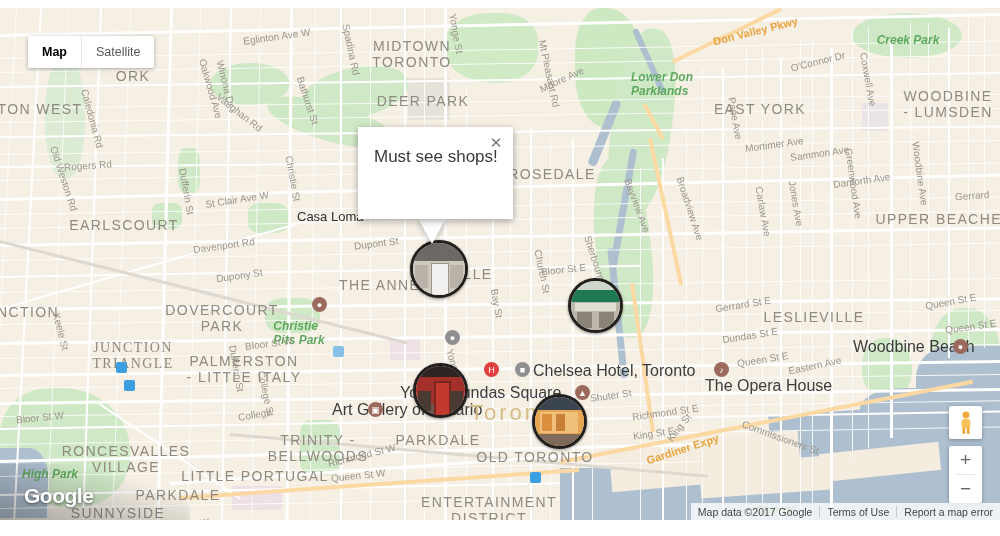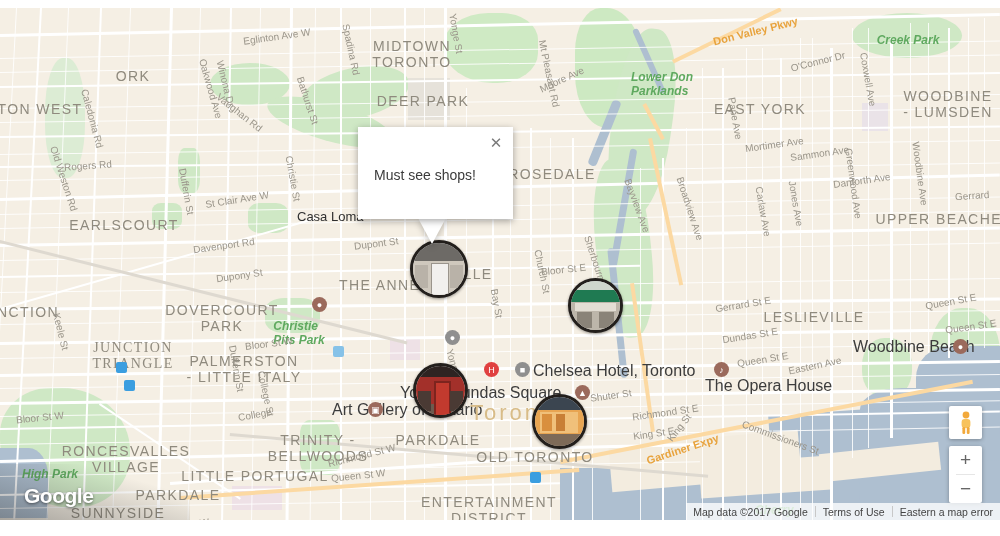--- a/index.html
+++ b/index.html
@@ -48,21 +48,21 @@
   #maptype{position:absolute;left:28px;top:28px;display:flex;background:#fff;
            box-shadow:0 1px 4px rgba(0,0,0,.3);border-radius:2px;overflow:hidden;z-index:40;}
   #maptype .mt{padding:9px 14px;font-size:12.5px;color:#565656;cursor:pointer;
                font-family:"Liberation Sans",sans-serif;}
   #maptype .mt.sel{color:#000;font-weight:bold;}
   #maptype .mt+.mt{border-left:1px solid #e6e6e6;}
 
   
   #infowin{position:absolute;left:358px;top:119px;width:155px;height:92px;background:#fff;
            box-shadow:0 2px 7px rgba(0,0,0,.35);z-index:50;}
-  #infowin .iw-text{position:absolute;left:16px;top:40px;font-size:14px;color:#3b3b3b;}
+  #infowin .iw-text{position:absolute;left:16px;top:20px;font-size:17px;color:#3b3b3b;}
   #infowin .iw-close{position:absolute;right:8px;top:6px;width:18px;height:18px;
         display:flex;align-items:center;justify-content:center;color:#7a7a7a;font-size:15px;
         cursor:pointer;line-height:1;}
   #iw-tail{position:absolute;left:418px;top:210px;width:0;height:0;
         border-left:14px solid transparent;border-right:14px solid transparent;
         border-top:26px solid #fff;z-index:49;
         filter:drop-shadow(0 3px 3px rgba(0,0,0,.22));}
 
   
   .pmark{position:absolute;border-radius:50%;border:3px solid #231f1c;overflow:hidden;
@@ -380,20 +380,24 @@
         </div>
       </div>
 
     <div id="iw-tail"></div>
 
     <div id="infowin">
       <div class="iw-text">Must see shops!</div>
       <div class="iw-close">✕</div>
     </div>
 
+    <div id="maptype">
+      <div class="mt sel">Map</div>
+      <div class="mt">Satellite</div>
+    </div>
 
     <div id="pegman">
       <svg width="18" height="24" viewBox="0 0 18 24">
         <circle cx="9" cy="4" r="3.4" fill="#f2a93b"></circle>
         <rect x="4.6" y="8" width="8.8" height="9" rx="3" fill="#f7c25c"></rect>
         <rect x="5.4" y="16" width="2.8" height="7" rx="1.2" fill="#f2a93b"></rect>
         <rect x="9.8" y="16" width="2.8" height="7" rx="1.2" fill="#f2a93b"></rect>
       </svg>
     </div>
 
@@ -404,17 +408,17 @@
     </div>
 
     <div id="logo-shade"></div>
     <div id="glogo"><span>Google</span></div>
 
     <div id="attrib">
       <div class="at">Map data ©2017 Google</div>
       <div class="sep"></div>
       <div class="at lnk">Terms of Use</div>
       <div class="sep"></div>
-      <div class="at lnk">Eastern a map error</div>
+      <div class="at lnk">Report a map error</div>
     </div>
 
   </div>
 </div>
 
 </body></html>

